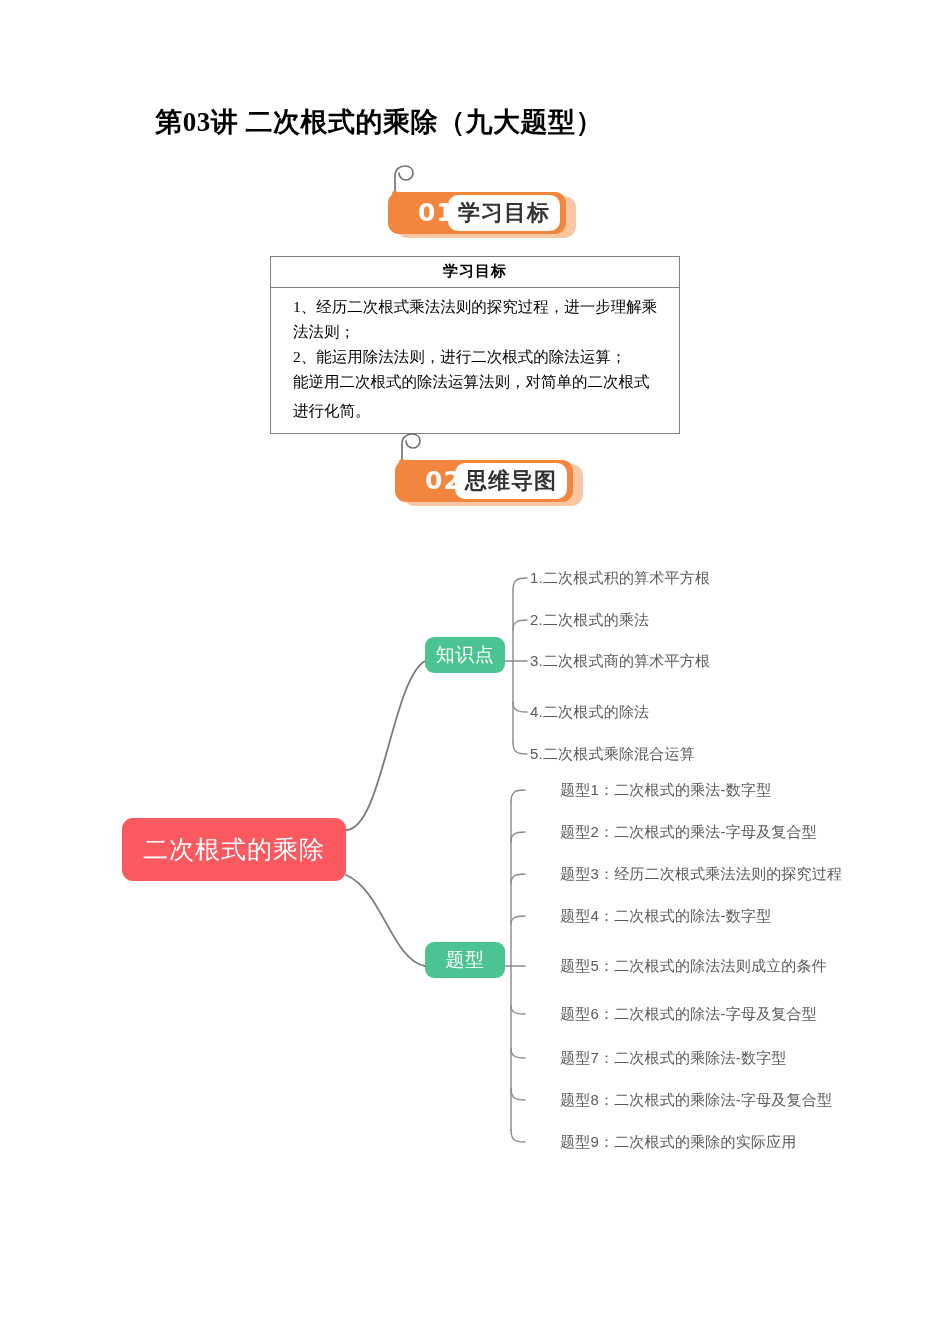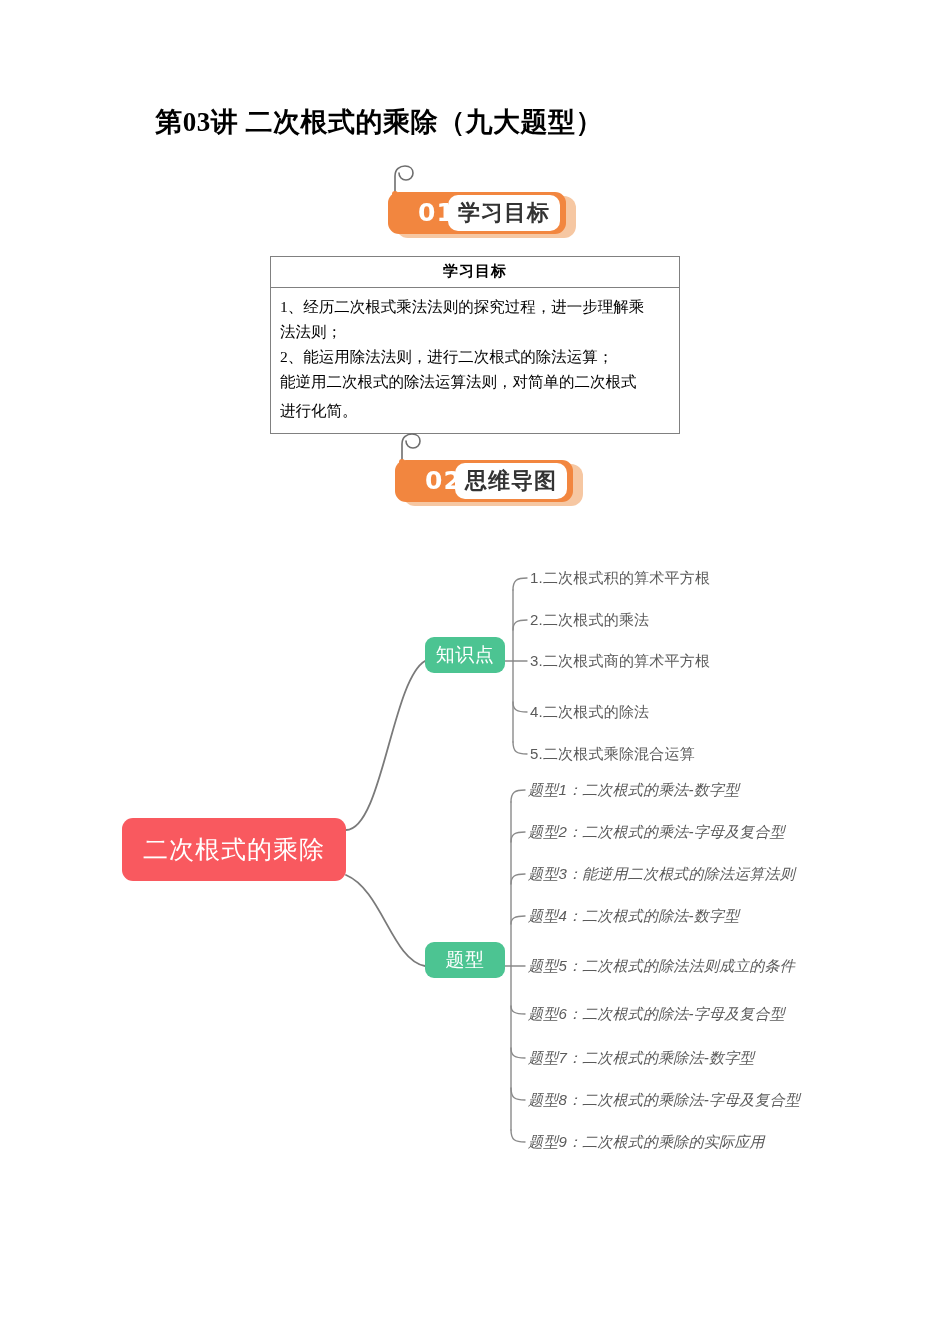--- a/index.html
+++ b/index.html
@@ -112,21 +112,21 @@
     color: #000000;
     text-align: center;
     padding: 5px 0 6px 0;
     letter-spacing: 1px;
   }
   .obj-table td {
     border: 1px solid #808080;
     font-size: 15.5px;
     color: #000000;
     text-align: left;
-    padding: 6px 8px 10px 9px;
+    padding: 6px 8px 10px 22px;
     line-height: 25px;
   }
   .obj-line { display: block; }
   .obj-line.last { padding-top: 4px; }
 
   
   .mindmap {
     position: absolute;
     left: 0;
     top: 530px;
@@ -172,21 +172,21 @@
 
   .leaf {
     position: absolute;
     font-size: 15px;
     color: #5a5a5a;
     white-space: nowrap;
     letter-spacing: 0.2px;
     transform: translateY(-50%);
   }
   .leaf-know { left: 530px; }
-  .leaf-type { left: 528px; font-style: italic; }
+  .leaf-type { left: 560px; }
 </style>
 </head>
 <body>
 
 <div class="doc-title">第03讲 二次根式的乘除（九大题型）</div>
 
 <div class="badge" style="left:388px; top:192px;">
   <svg class="badge-curl" viewBox="0 0 40 32">
     <path d="M9 30 L9 12 C9 5 14 2 19 2 C24 2 27 5 27 9 C27 13 24 16 20 16 C16 16 13 13 13 9" fill="none" stroke="#6e6e6e" stroke-width="1.6" stroke-linecap="round"></path>
     <circle cx="9" cy="30" r="3" fill="#f2863f"></circle>
@@ -268,21 +268,21 @@
   <div class="leaf leaf-know" style="top:48px;">1.二次根式积的算术平方根</div>
   <div class="leaf leaf-know" style="top:90px;">2.二次根式的乘法</div>
   <div class="leaf leaf-know" style="top:131px;">3.二次根式商的算术平方根</div>
   <div class="leaf leaf-know" style="top:182px;">4.二次根式的除法</div>
   <div class="leaf leaf-know" style="top:224px;">5.二次根式乘除混合运算</div>
 
   <div class="node node-branch node-type">题型</div>
 
   <div class="leaf leaf-type" style="top:260px;">题型1：二次根式的乘法-数字型</div>
   <div class="leaf leaf-type" style="top:302px;">题型2：二次根式的乘法-字母及复合型</div>
-  <div class="leaf leaf-type" style="top:344px;">题型3：能逆用二次根式的除法运算法则</div>
+  <div class="leaf leaf-type" style="top:344px;">题型3：经历二次根式乘法法则的探究过程</div>
   <div class="leaf leaf-type" style="top:386px;">题型4：二次根式的除法-数字型</div>
   <div class="leaf leaf-type" style="top:436px;">题型5：二次根式的除法法则成立的条件</div>
   <div class="leaf leaf-type" style="top:484px;">题型6：二次根式的除法-字母及复合型</div>
   <div class="leaf leaf-type" style="top:528px;text-align:center;">题型7：二次根式的乘除法-数字型</div>
   <div class="leaf leaf-type" style="top:570px;">题型8：二次根式的乘除法-字母及复合型</div>
   <div class="leaf leaf-type" style="top:612px;">题型9：二次根式的乘除的实际应用</div>
 
 </div>
 
 </body></html>

